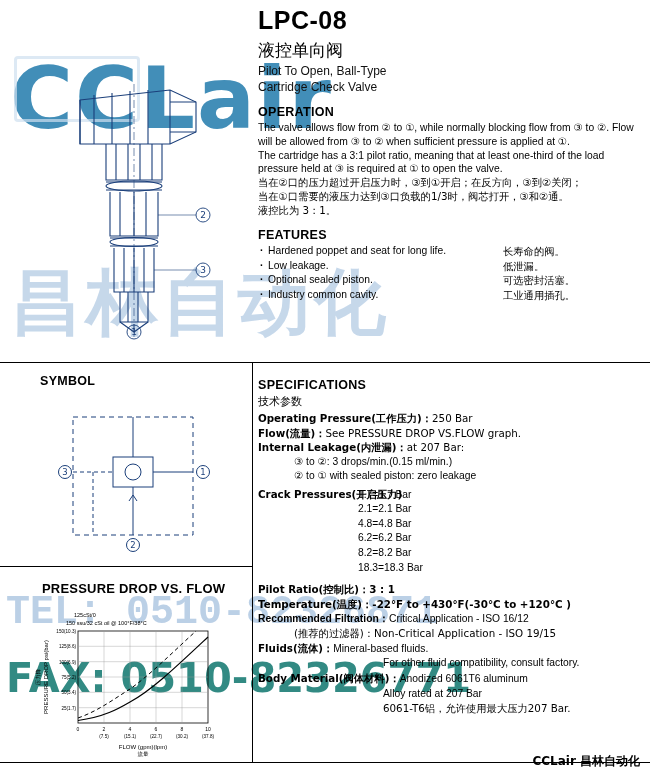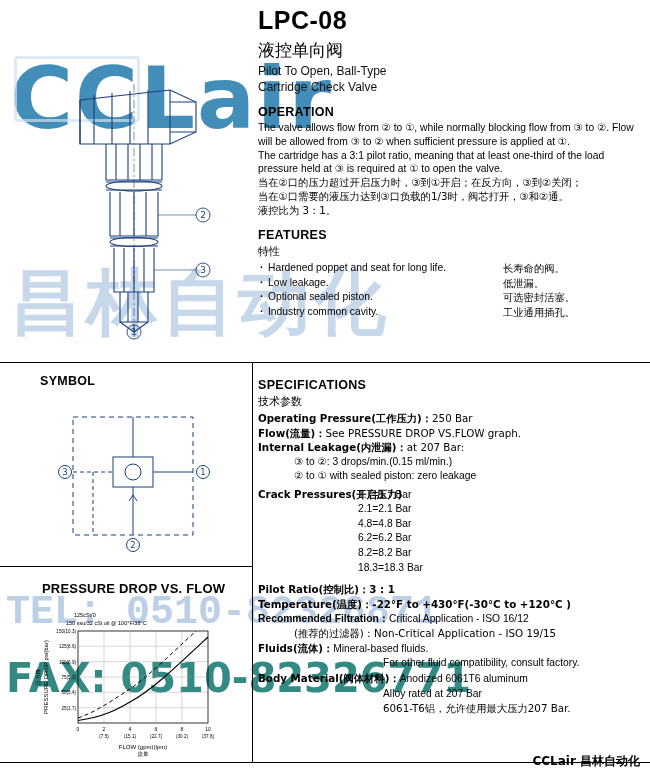--- a/index.html
+++ b/index.html
@@ -260,21 +260,20 @@
   <p class="subtitle-en">Cartridge Check Valve</p>
 
   <div class="sec-head">OPERATION</div>
   <p class="para">The valve allows flow from ② to ①, while normally blocking flow from ③ to ②. Flow will be allowed from ③ to ② when sufficient pressure is applied at ①.</p>
   <p class="para">The cartridge has a 3:1 pilot ratio, meaning that at least one-third of the load pressure held at ③ is required at ① to open the valve.</p>
   <p class="para-cn">当在②口的压力超过开启压力时，③到①开启；在反方向，③到②关闭；</p>
   <p class="para-cn">当在①口需要的液压力达到③口负载的1/3时，阀芯打开，③和②通。</p>
   <p class="para-cn">液控比为 3：1。</p>
 
   <div class="sec-head">FEATURES</div>
-  <div class="sec-head-cn">特性</div>
   <ul class="feat">
     <li><span>Hardened poppet and seat for long life.</span><span class="cn cnfont">长寿命的阀。</span></li>
     <li><span>Low leakage.</span><span class="cn cnfont">低泄漏。</span></li>
     <li><span>Optional sealed piston.</span><span class="cn cnfont">可选密封活塞。</span></li>
     <li><span>Industry common cavity.</span><span class="cn cnfont">工业通用插孔。</span></li>
   </ul>
 </div>
 
 <div style="position:absolute; left:258px; top:378px; width:388px;">
   <div class="sec-head" style="margin-top:0">SPECIFICATIONS</div>

